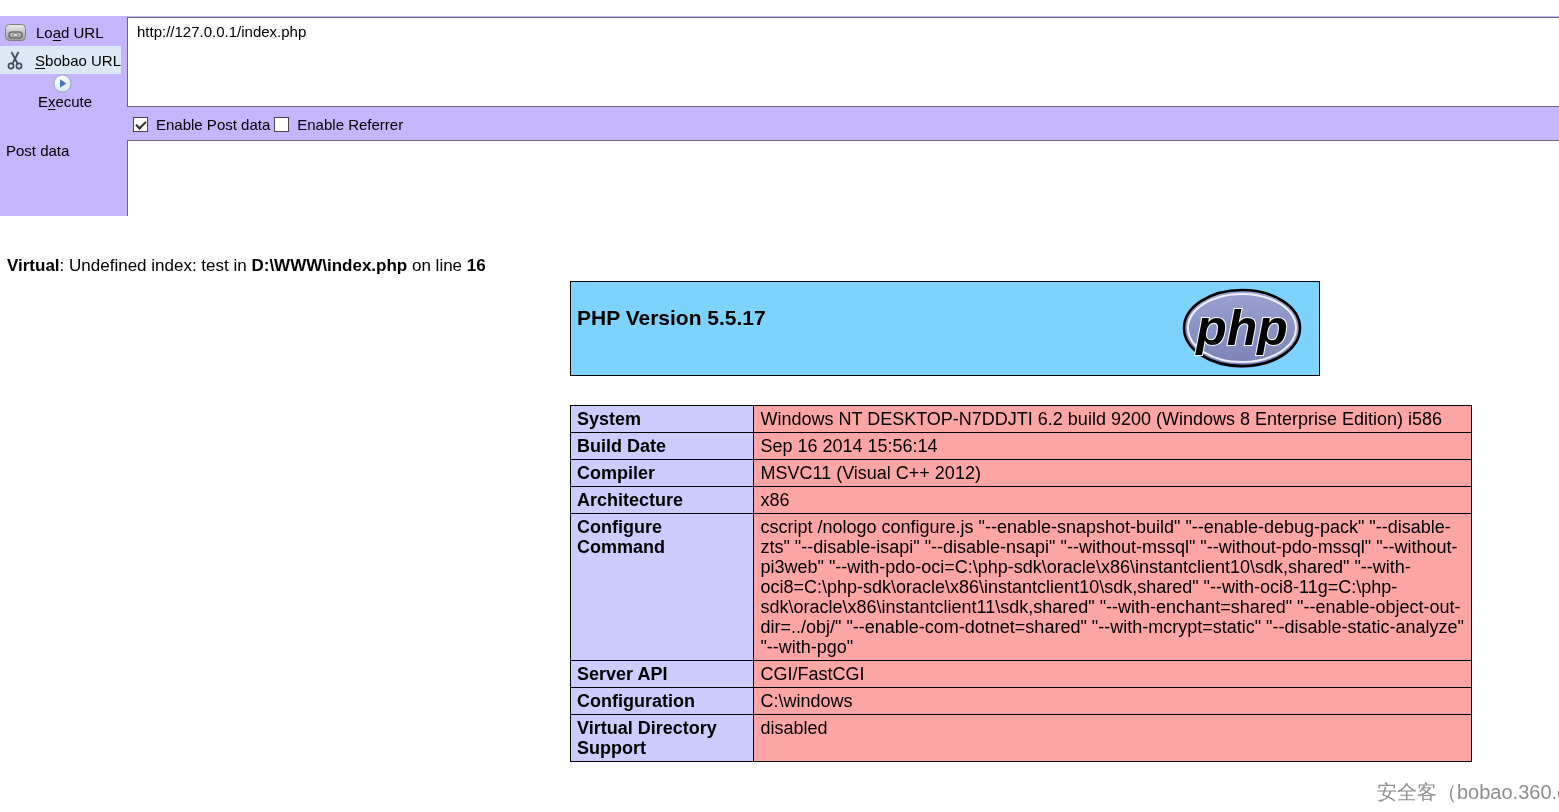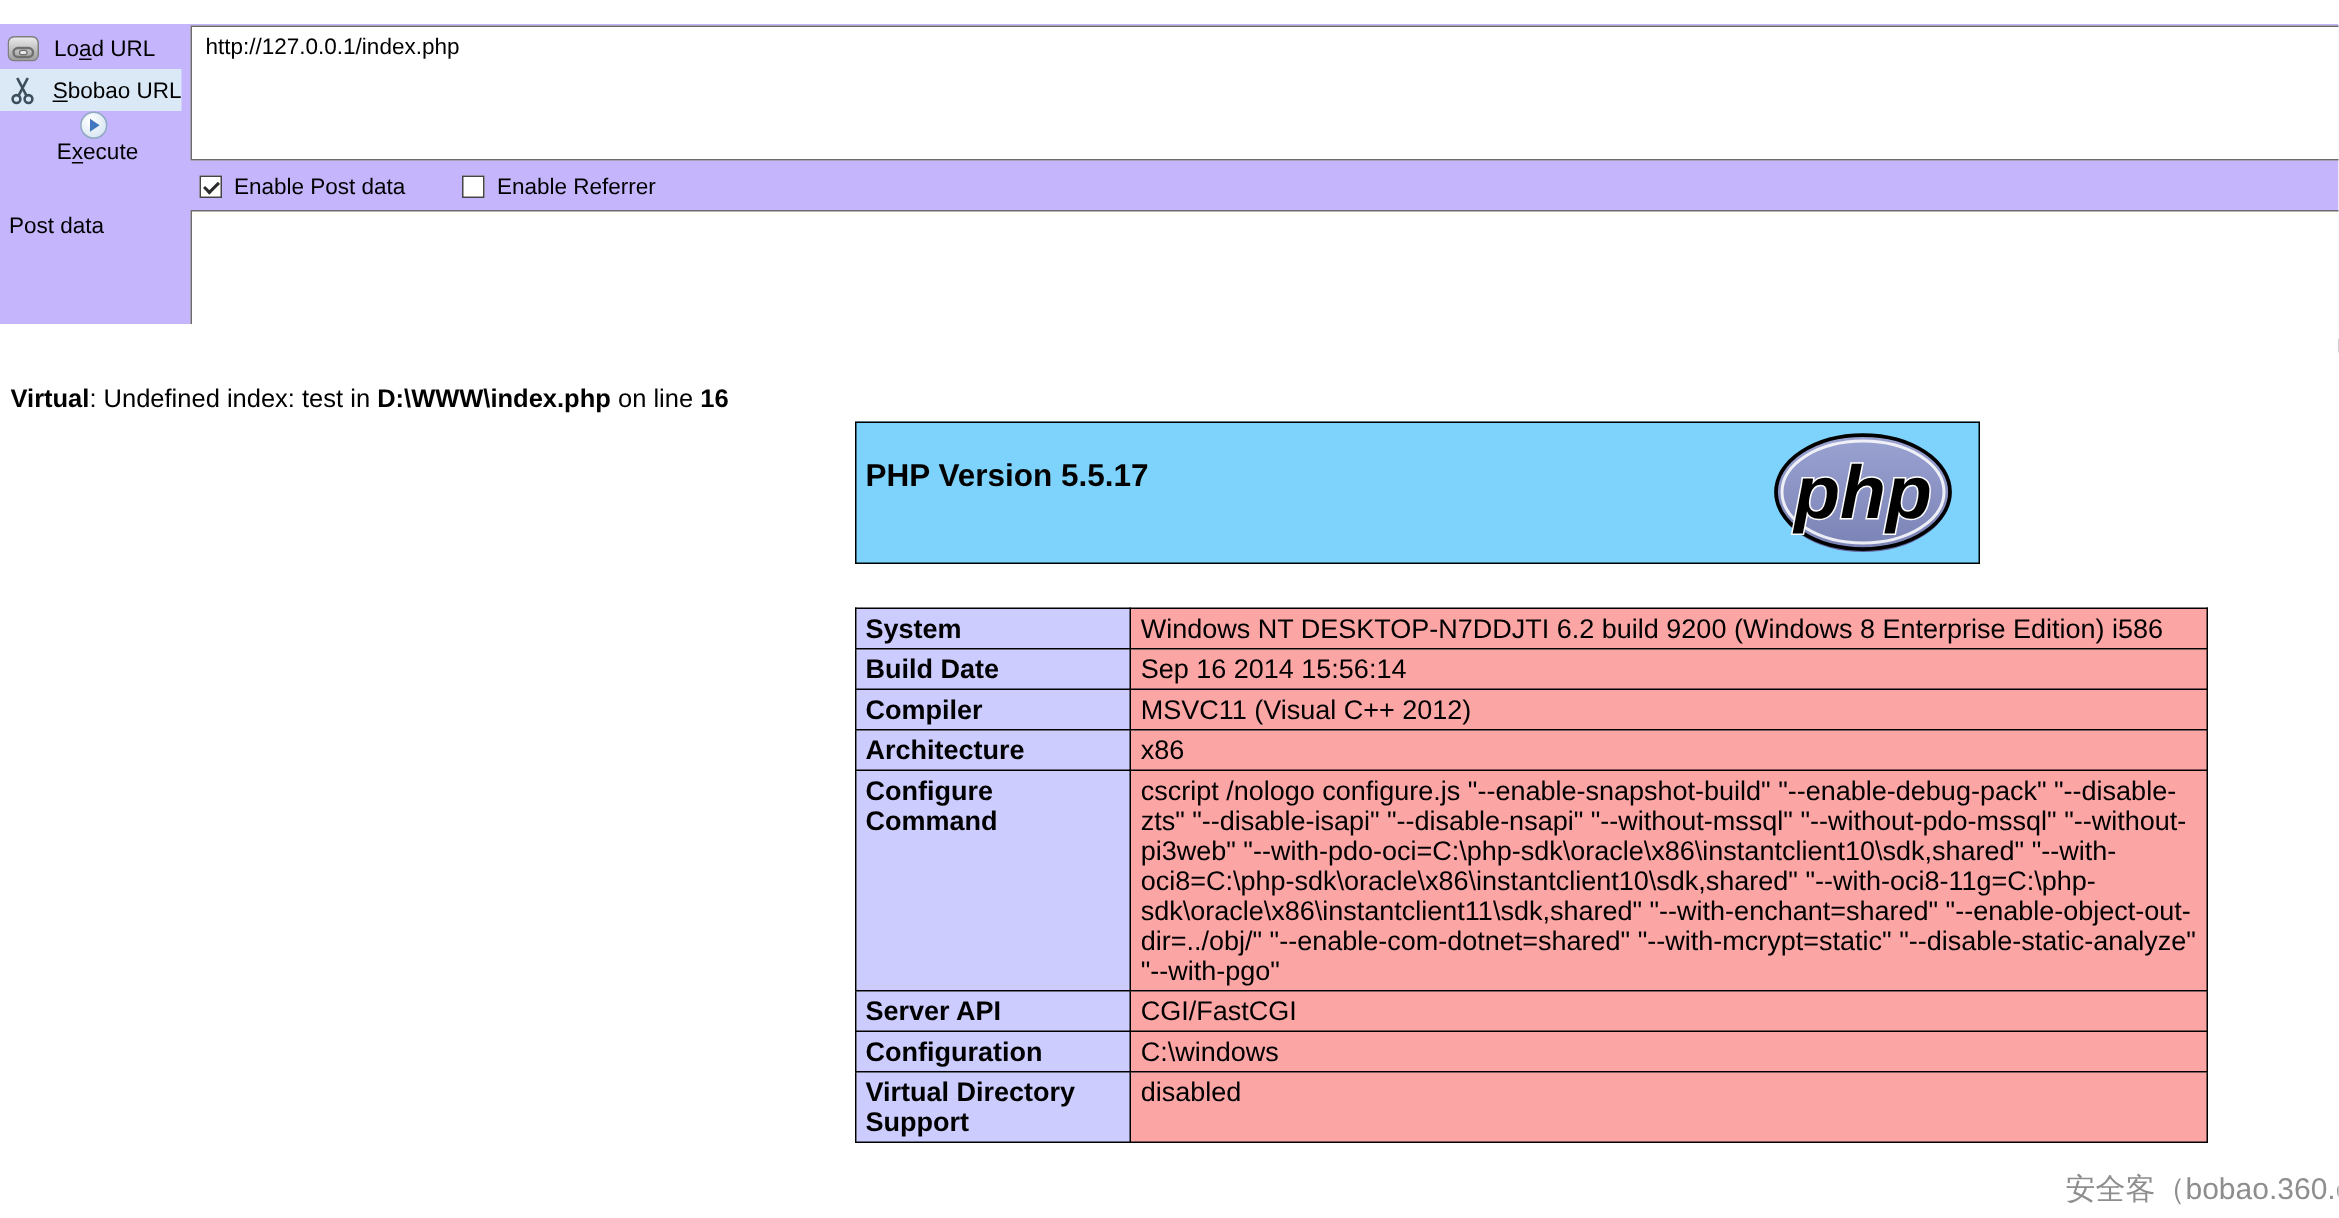--- a/index.html
+++ b/index.html
@@ -32,21 +32,21 @@
     position:absolute;left:127px;width:1434px;box-sizing:border-box;
     border:1px solid #6b6b6b;background:#fff;resize:none;outline:none;
     font-family:"Liberation Sans","DejaVu Sans",sans-serif;
     font-size:15px;padding:5px 9px;color:#000;overflow:hidden;
   }
   .url-box{top:1px;height:90px;}
   .post-box{top:124px;height:87px;}
 
   .chk-row{
     position:absolute;left:133px;top:99px;height:19px;
-    display:flex;align-items:center;gap:38px;
+    display:flex;align-items:center;gap:4px;
   }
   .chk-group{display:flex;align-items:center;gap:8px;}
   .checkbox{
     position:relative;width:15px;height:15px;box-sizing:border-box;
     border:1px solid #454545;background:#fff;display:inline-block;cursor:pointer;
   }
   .checkbox.checked::after{
     content:"";position:absolute;left:2px;top:3px;width:8px;height:4px;
     border-left:2px solid #2b2b2b;border-bottom:2px solid #2b2b2b;
     transform:rotate(-45deg);

